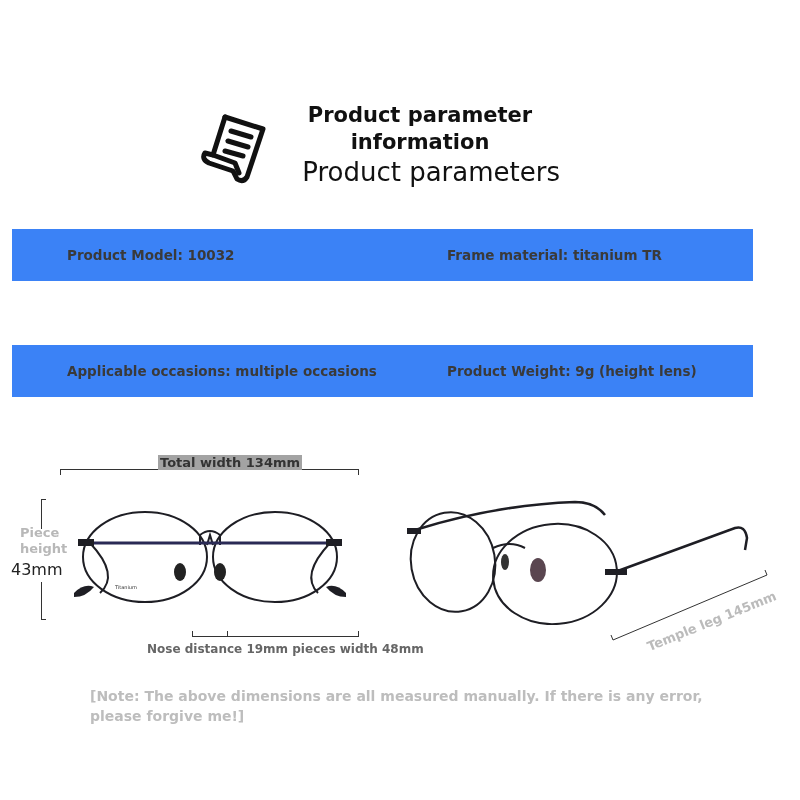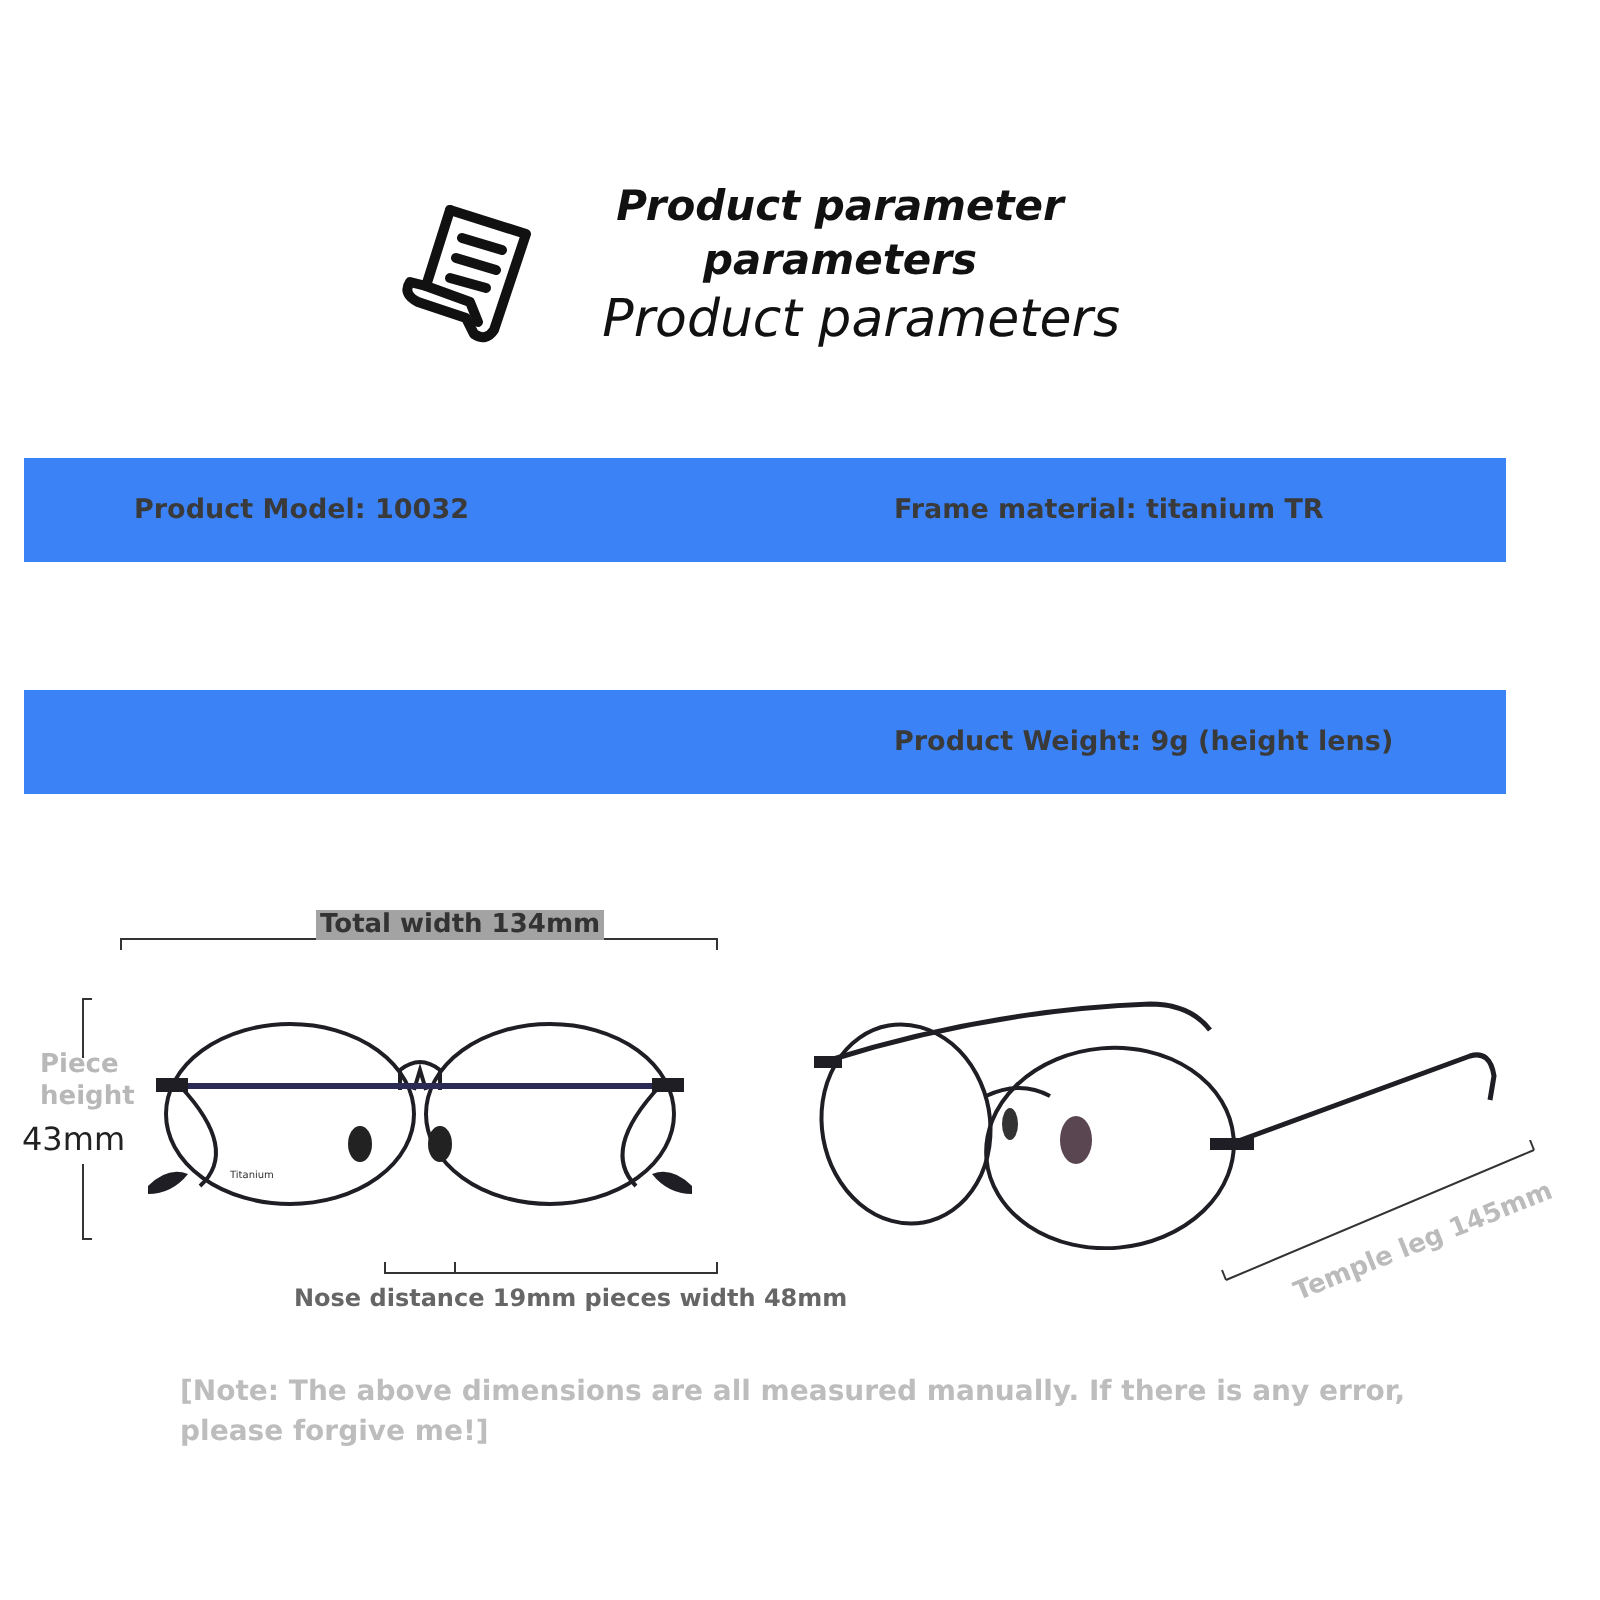--- a/index.html
+++ b/index.html
@@ -1,19 +1,19 @@
 <!DOCTYPE html>
 <html><head>
   <meta charset="utf-8">
   <style>
     * { margin: 0; padding: 0; box-sizing: border-box; }
     html, body { width: 800px; height: 800px; background: #ffffff; overflow: hidden; }
     body { position: relative; font-family: "DejaVu Sans", "Liberation Sans", sans-serif; color: #222; }
 
-    .header { position: absolute; left: 0; top: 0; width: 720px; height: 200px; font-style: italic; }
+    .header { position: absolute; left: 0; top: 12px; width: 720px; height: 200px; }
     .doc-icon { position: absolute; left: 195px; top: 95px; width: 80px; height: 80px; }
     .title-bold { position: absolute; left: 270px; width: 300px; text-align: center; font-weight: bold; font-size: 21px; color: #111; line-height: 26px; }
     .title-1 { top: 90px; }
     .title-2 { top: 117px; }
     .title-sub { position: absolute; left: 270px; top: 143px; width: 290px; text-align: right; font-size: 26px; color: #111; line-height: 34px; }
 
     .param-row { position: absolute; left: 12px; width: 741px; height: 52px; }
     .param-row.shaded { background: #3b82f6; }
     .param-cell { position: absolute; top: 0; height: 52px; display: flex; align-items: center; color: #333; }
     .param-cell.left { left: 55px; }
@@ -42,31 +42,32 @@
   <svg class="doc-icon" viewBox="0 0 80 80">
     <g fill="none" stroke="#111" stroke-width="5" stroke-linejoin="round" stroke-linecap="round">
       <path d="M30 10 L68 22 L52 70 Q48 76 42 72 L38 64 L14 56 Q6 52 10 46 L18 48"></path>
       <path d="M30 10 L18 48 L40 56 L44 66"></path>
       <line x1="36" y1="24" x2="56" y2="30"></line>
       <line x1="33" y1="34" x2="53" y2="40"></line>
       <line x1="30" y1="44" x2="48" y2="49"></line>
     </g>
   </svg>
   <div class="title-bold title-1">Product parameter</div>
-  <div class="title-bold title-2">parameters</div>
+  <div class="title-bold title-2">information</div>
   <div class="title-sub">Product parameters</div>
 </div>
 
 <div class="param-row shaded" style="top:229px;">
   <div class="param-cell left big">Product Model: 10032</div>
   <div class="param-cell right big">Frame material: titanium TR</div>
 </div>
 <div class="param-row" style="top:290px;">
 </div>
 <div class="param-row shaded" style="top:345px;">
+  <div class="param-cell left big">Applicable occasions: multiple occasions</div>
   <div class="param-cell right big">Product Weight: 9g (height lens)</div>
 </div>
 
 <div class="line" style="left:60px; top:469px; width:299px; height:1px;"></div>
 <div class="line" style="left:60px; top:469px; width:1px; height:6px;"></div>
 <div class="line" style="left:358px; top:469px; width:1px; height:6px;"></div>
 <div class="dim-label total-width" style="background:#a3a3a3; padding:0 2px;">Total width 134mm</div>
 
 <div class="line" style="left:41px; top:499px; width:1px; height:30px;"></div>
 <div class="line" style="left:41px; top:499px; width:5px; height:1px;"></div>

